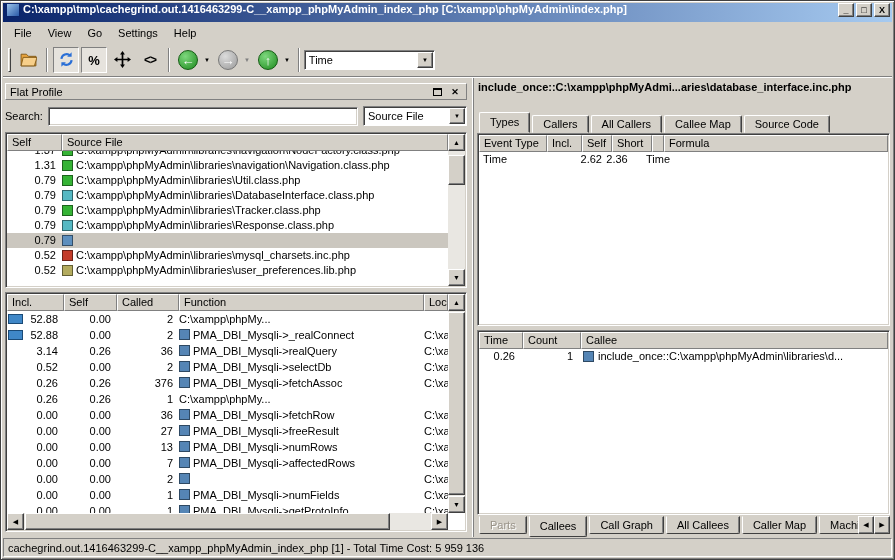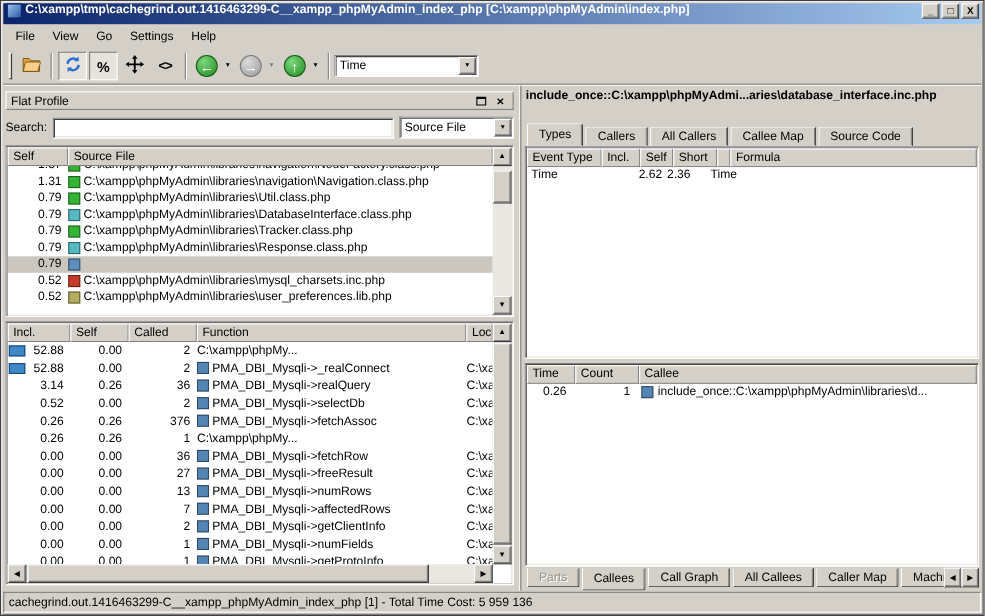--- a/index.html
+++ b/index.html
@@ -428,21 +428,20 @@
               <span class="floc">C:\xampp\phpMy...</span>
             </div>
             <div class="frow">
               <span class="incl-cell">
                 <span>0.00</span>
               </span>
               <span class="cell-num fself">0.00</span>
               <span class="cell-num fcalled">2</span>
               <span class="ffn">
                 <span class="mini-icon" style="background: rgb(85, 133, 181);"></span>
-                <span>PMA_DBI_Mysqli-&gt;getClientInfo</span>
               </span>
               <span class="floc">C:\xampp\phpMy...</span>
             </div>
             <div class="frow">
               <span class="incl-cell">
                 <span>0.00</span>
               </span>
               <span class="cell-num fself">0.00</span>
               <span class="cell-num fcalled">1</span>
               <span class="ffn">

